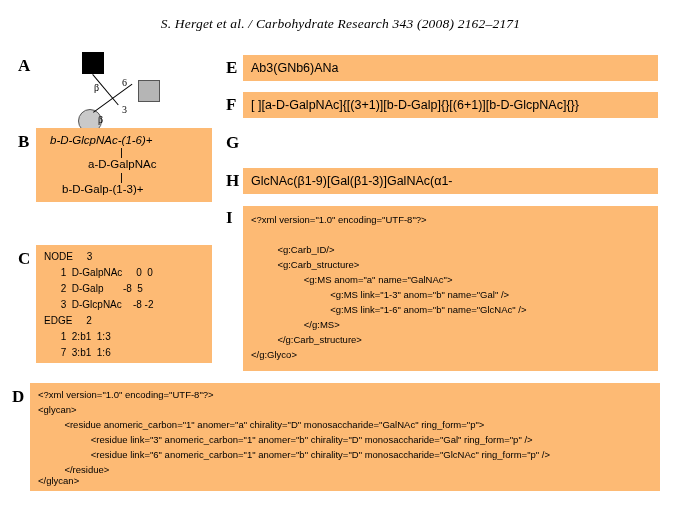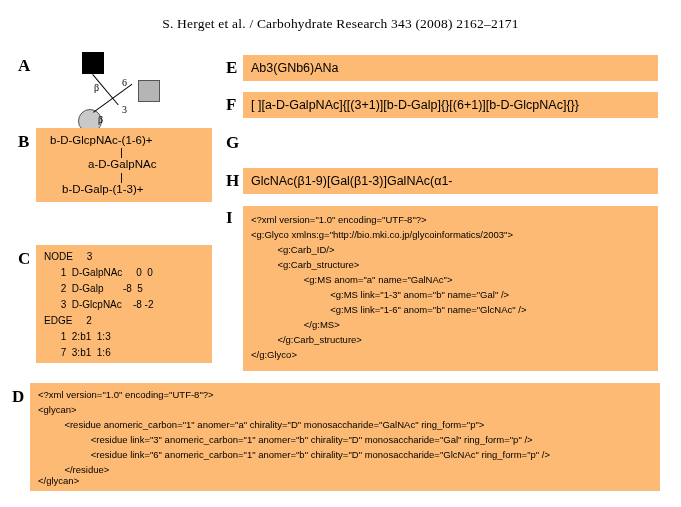--- a/index.html
+++ b/index.html
@@ -20,20 +20,21 @@
     height: 507px;
     box-sizing: border-box;
   }
   .running-head {
     position: absolute;
     top: 16px;
     left: 0;
     width: 681px;
     text-align: center;
     font-family: "Liberation Serif", serif;
+    font-style: italic;
     font-size: 13.5px;
     color: #000000;
     letter-spacing: 0.2px;
   }
   .panel-letter {
     position: absolute;
     font-family: "Liberation Serif", serif;
     font-weight: bold;
     font-size: 17px;
     color: #000000;
@@ -150,21 +151,21 @@
     <div class="line" style="left:33px; top:22px; width:40px; transform: rotate(50deg);"></div>
     <div class="line" style="left:33px; top:60px; width:48px; transform: rotate(-36deg);"></div>
     <div class="lbl lbl-beta" style="left:34px; top:30px;">β</div>
     <div class="lbl" style="left:62px; top:25px;">6</div>
     <div class="lbl lbl-beta" style="left:38px; top:62px;">β</div>
     <div class="lbl" style="left:62px; top:52px;">3</div>
   </div>
 
   <div class="panel-letter" style="left:18px; top:132px;">B</div>
   <div class="gray-box" id="panelB-box">
-    <div class="bline" style="left:14px; top:6px;">b-D-GlcpNAc-(1-6)+</div>
+    <div class="bline" style="left:14px; top:6px;font-style:italic;">b-D-GlcpNAc-(1-6)+</div>
     <div class="bline" style="left:84px; top:18px;">|</div>
     <div class="bline" style="left:52px; top:30px;">a-D-GalpNAc</div>
     <div class="bline" style="left:84px; top:43px;">|</div>
     <div class="bline" style="left:26px; top:55px;">b-D-Galp-(1-3)+</div>
   </div>
 
   <div class="panel-letter" style="left:18px; top:249px;">C</div>
   <div class="gray-box" id="panelC-box">
     <div class="code-line" style="position:absolute; left:8px; top:6px;">NODE     3</div>
     <div class="code-line" style="position:absolute; left:8px; top:22px;">      1  D-GalpNAc     0  0</div>
@@ -199,21 +200,20 @@
   <div class="panel-letter" style="left:226px; top:133px;">G</div>
 
   <div class="panel-letter" style="left:226px; top:171px;">H</div>
   <div class="gray-box right-box" id="panelH-box">
     <div class="one-line">GlcNAc(β1-9)[Gal(β1-3)]GalNAc(α1-</div>
   </div>
 
   <div class="panel-letter" style="left:226px; top:208px;">I</div>
   <div class="gray-box" id="panelI-box">
     <div class="code-line" style="position:absolute; left:8px; top:8px;">&lt;?xml version="1.0" encoding="UTF-8"?&gt;</div>
-    <div class="code-line" style="position:absolute; left:8px; top:23px;">&lt;g:Glyco xmlns:g="http://bio.mki.co.jp/glycoinformatics/2003"&gt;</div>
     <div class="code-line" style="position:absolute; left:8px; top:38px;">          &lt;g:Carb_ID/&gt;</div>
     <div class="code-line" style="position:absolute; left:8px; top:53px;">          &lt;g:Carb_structure&gt;</div>
     <div class="code-line" style="position:absolute; left:8px; top:68px;">                    &lt;g:MS anom="a" name="GalNAc"&gt;</div>
     <div class="code-line" style="position:absolute; left:8px; top:83px;">                              &lt;g:MS link="1-3" anom="b" name="Gal" /&gt;</div>
     <div class="code-line" style="position:absolute; left:8px; top:98px;">                              &lt;g:MS link="1-6" anom="b" name="GlcNAc" /&gt;</div>
     <div class="code-line" style="position:absolute; left:8px; top:113px;">                    &lt;/g:MS&gt;</div>
     <div class="code-line" style="position:absolute; left:8px; top:128px;">          &lt;/g:Carb_structure&gt;</div>
     <div class="code-line" style="position:absolute; left:8px; top:143px;">&lt;/g:Glyco&gt;</div>
   </div>
 

